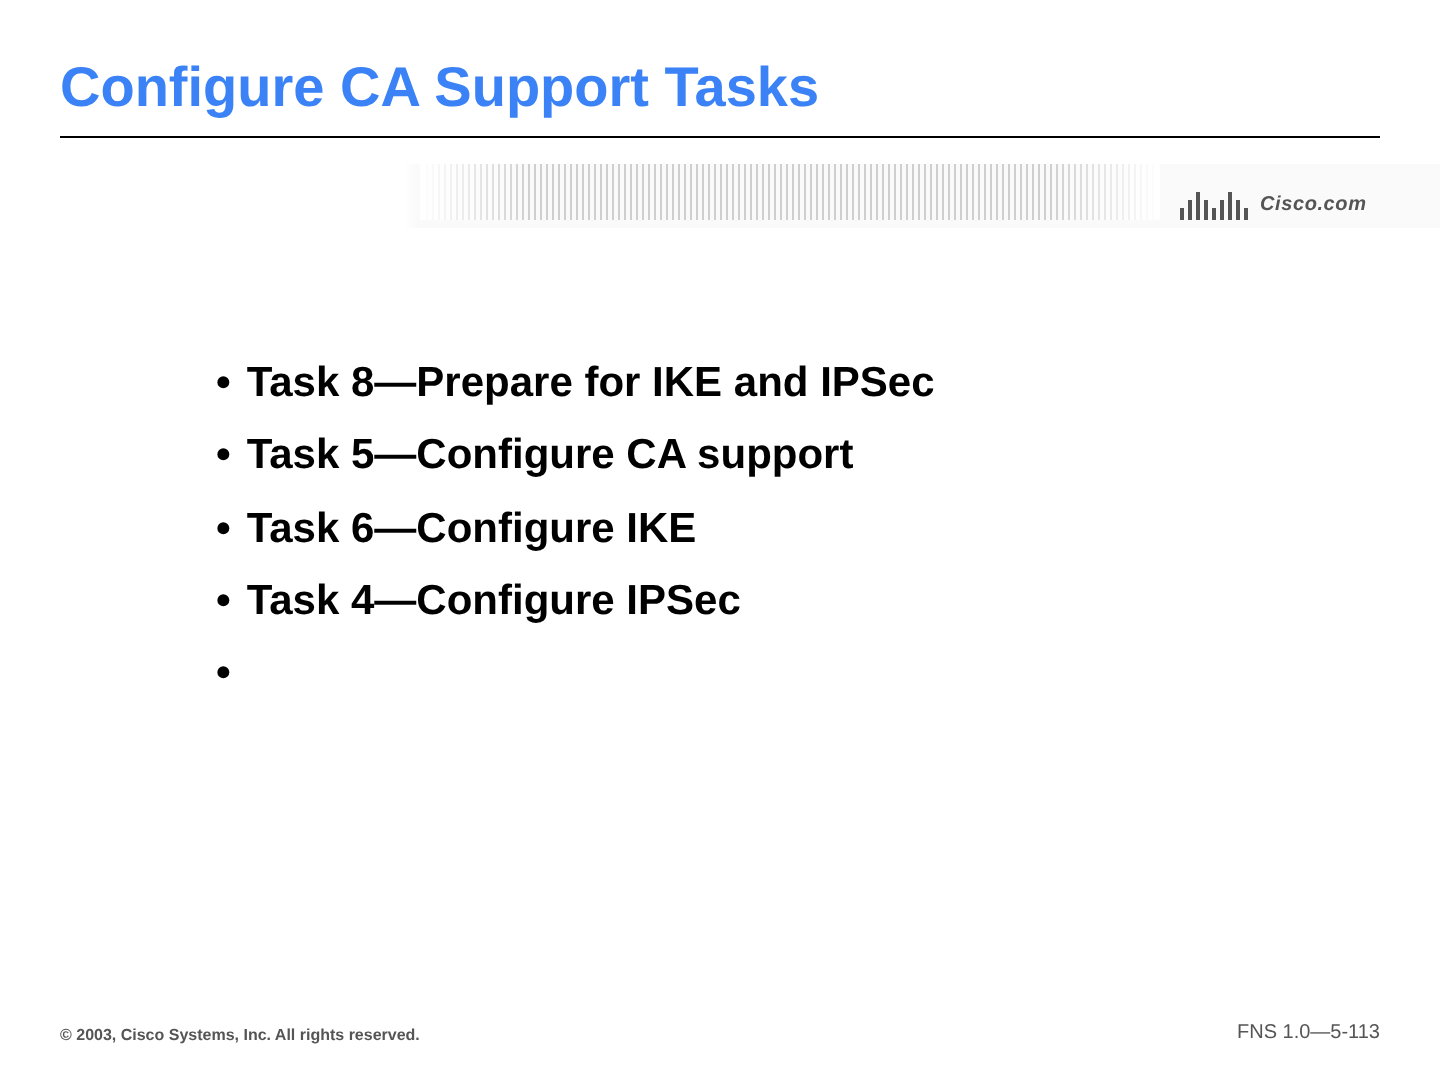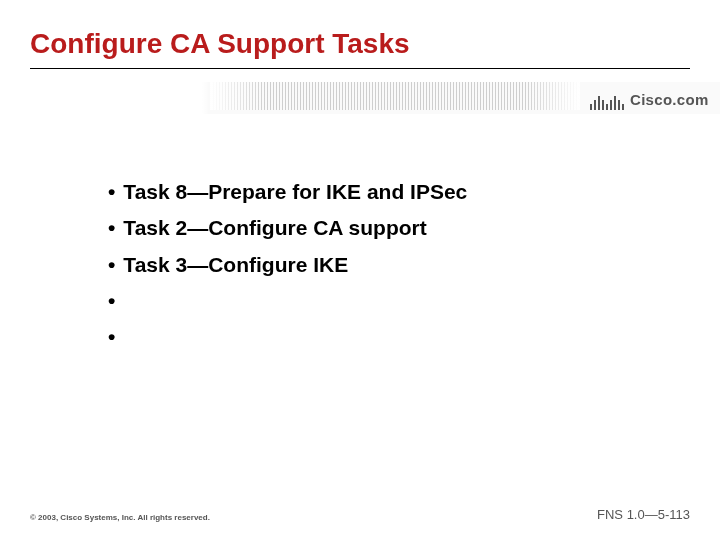--- a/index.html
+++ b/index.html
@@ -10,21 +10,21 @@
     font-family: Arial, Helvetica, sans-serif;
     position: relative;
     overflow: hidden;
   }
   .title {
     position: absolute;
     top: 28px;
     left: 30px;
     font-size: 28px;
     font-weight: bold;
-    color: #b91c1c;
+    color: #3b82f6;
   }
   .title-underline {
     position: absolute;
     top: 68px;
     left: 30px;
     width: 660px;
     height: 1px;
     background: #000000;
   }
   .barcode-band {
@@ -81,25 +81,26 @@
     align-items: flex-end;
     gap: 2px;
     height: 16px;
   }
   .cisco-bars span {
     width: 2px;
     background: #555555;
     display: inline-block;
   }
   .cisco-text {
-    font-size: 15px;
+    font-size: 10px;
     color: #555555;
     font-weight: bold;
     letter-spacing: 0.3px;
     padding-bottom: 2px;
+    font-style: italic;
   }
   .bullets {
     position: absolute;
     top: 178px;
     left: 108px;
   }
   .bullet-item {
     display: flex;
     align-items: flex-start;
     margin-bottom: 8px;
@@ -116,21 +117,21 @@
     bottom: 18px;
     left: 30px;
     font-size: 8px;
     color: #555555;
     font-weight: bold;
   }
   .footer-right {
     position: absolute;
     bottom: 18px;
     right: 30px;
-    font-size: 13px;
+    font-size: 10px;
     color: #555555;
   }
 </style>
 </head>
 <body>
 
 <div class="title">Configure CA Support Tasks</div>
 <div class="title-underline"></div>
 
 <div class="barcode-band"></div>
@@ -152,28 +153,29 @@
   <div class="cisco-text">Cisco.com</div>
 </div>
 
 <div class="bullets">
   <div class="bullet-item">
     <span class="bullet-dot">•</span>
     <span>Task 8—Prepare for IKE and IPSec</span>
   </div>
   <div class="bullet-item">
     <span class="bullet-dot">•</span>
-    <span>Task 2—Configure CA support</span>
+    <span>Task 5—Configure CA support</span>
   </div>
   <div class="bullet-item">
     <span class="bullet-dot">•</span>
-    <span>Task 3—Configure IKE</span>
+    <span>Task 6—Configure IKE</span>
   </div>
   <div class="bullet-item">
     <span class="bullet-dot">•</span>
+    <span>Task 4—Configure IPSec</span>
   </div>
   <div class="bullet-item">
     <span class="bullet-dot">•</span>
   </div>
 </div>
 
 <div class="footer-left">© 2003, Cisco Systems, Inc. All rights reserved.</div>
 <div class="footer-right">FNS 1.0—5-113</div>
 
 </body></html>

